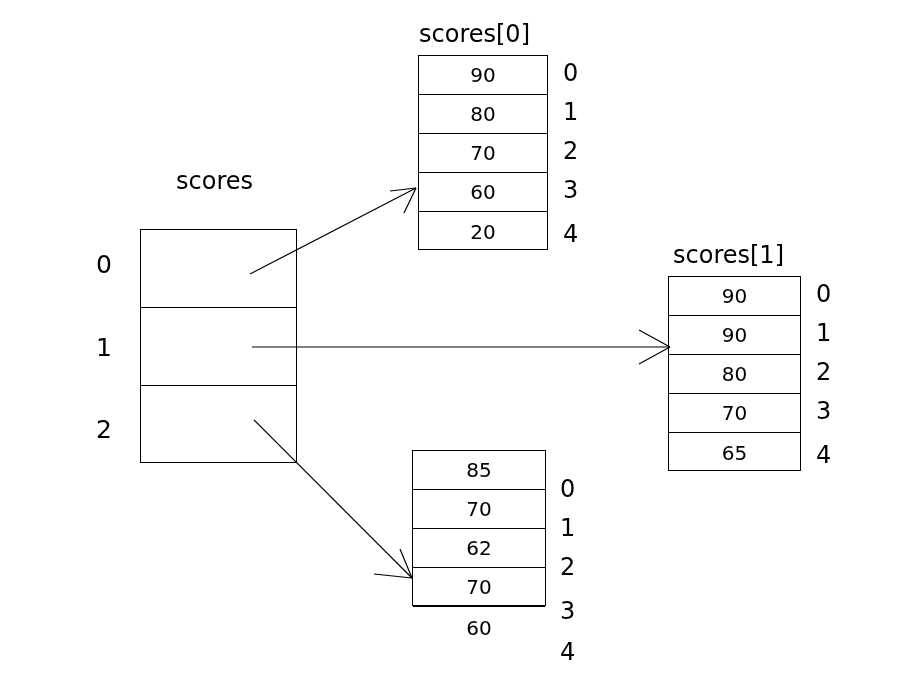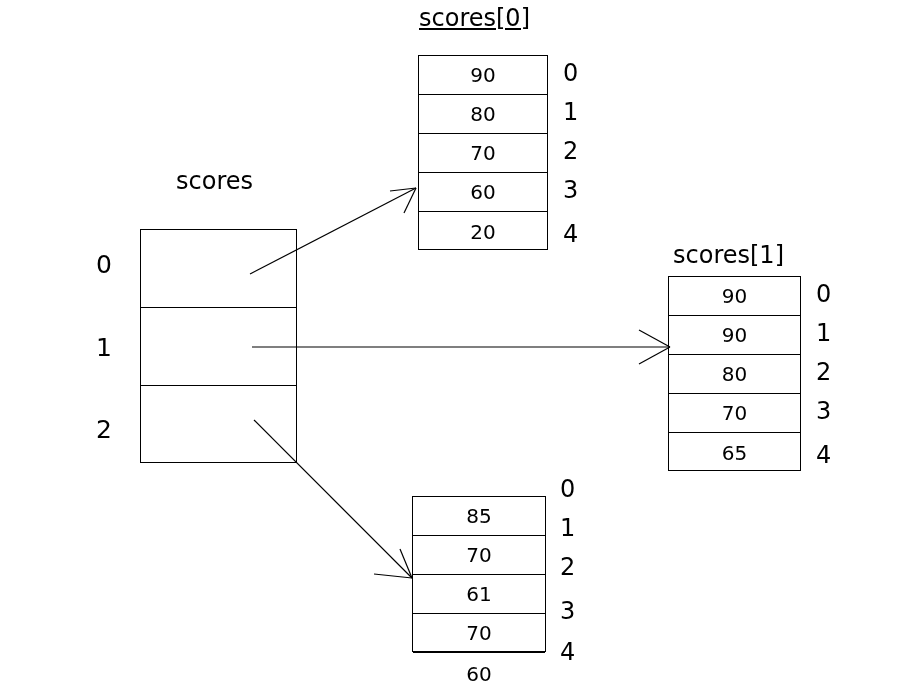--- a/index.html
+++ b/index.html
@@ -103,21 +103,21 @@
   <div class="array-box" style="left:140px; top:229px; width:157px; height:234px;">
     <div class="array-cell" style="height:78px;"></div>
     <div class="array-cell" style="height:78px;"></div>
     <div class="array-cell" style="height:78px;"></div>
   </div>
 
   <div class="idx-left" style="left:96px; top:252px;">0</div>
   <div class="idx-left" style="left:96px; top:335px;">1</div>
   <div class="idx-left" style="left:96px; top:417px;">2</div>
 
-  <div class="box-title" style="left:419px; top:6px;text-decoration:underline;">scores[0]</div>
+  <div class="box-title" style="left:419px; top:22px;">scores[0]</div>
 
   <div class="array-box" style="left:418px; top:55px; width:130px; height:195px;">
     <div class="array-cell" style="height:39px;">90</div>
     <div class="array-cell" style="height:39px;">80</div>
     <div class="array-cell" style="height:39px;">70</div>
     <div class="array-cell" style="height:39px;">60</div>
     <div class="array-cell" style="height:39px;">20</div>
   </div>
 
   <div class="idx-right" style="left:563px; top:61px;">0</div>
@@ -136,24 +136,24 @@
     <div class="array-cell" style="height:39px;">65</div>
   </div>
 
   <div class="idx-right" style="left:816px; top:282px;">0</div>
   <div class="idx-right" style="left:816px; top:321px;">1</div>
   <div class="idx-right" style="left:816px; top:360px;">2</div>
   <div class="idx-right" style="left:816px; top:399px;">3</div>
   <div class="idx-right" style="left:816px; top:443px;">4</div>
 
 
-  <div class="array-box" style="left:412px; top:496px; width:134px; height:156px;">
+  <div class="array-box" style="left:412px; top:450px; width:134px; height:156px;">
     <div class="array-cell" style="height:39px;">85</div>
     <div class="array-cell" style="height:39px;">70</div>
-    <div class="array-cell" style="height:39px;">61</div>
+    <div class="array-cell" style="height:39px;">62</div>
     <div class="array-cell" style="height:39px;">70</div>
     <div class="array-cell" style="height:41px;">60</div>
   </div>
 
   <div class="idx-right" style="left:560px; top:477px;">0</div>
   <div class="idx-right" style="left:560px; top:516px;">1</div>
   <div class="idx-right" style="left:560px; top:555px;">2</div>
   <div class="idx-right" style="left:560px; top:599px;">3</div>
   <div class="idx-right" style="left:560px; top:640px;">4</div>
 

